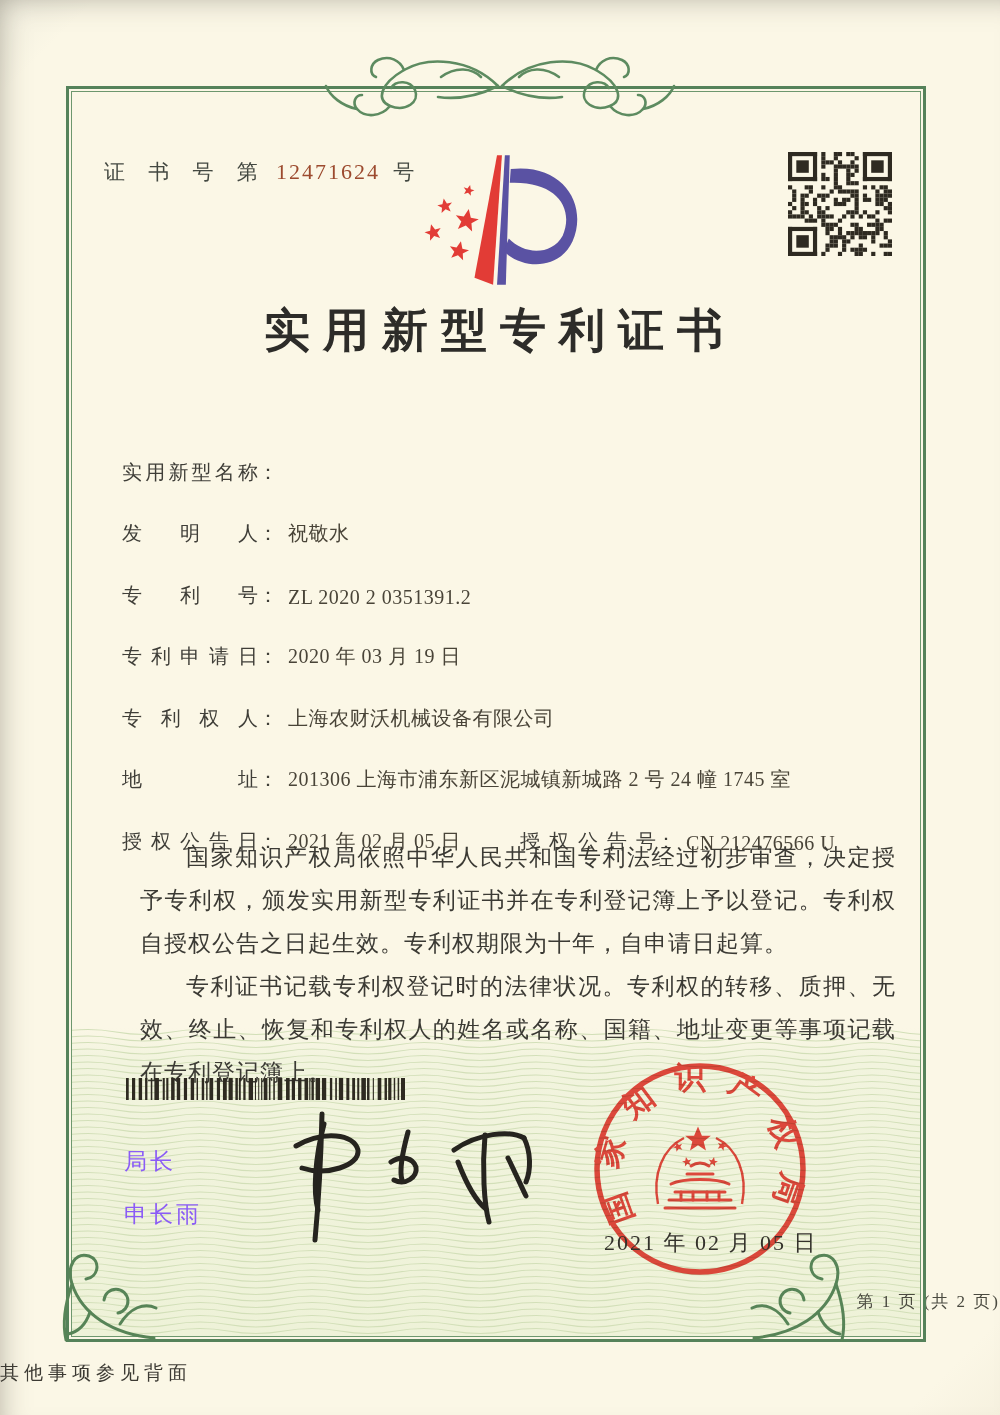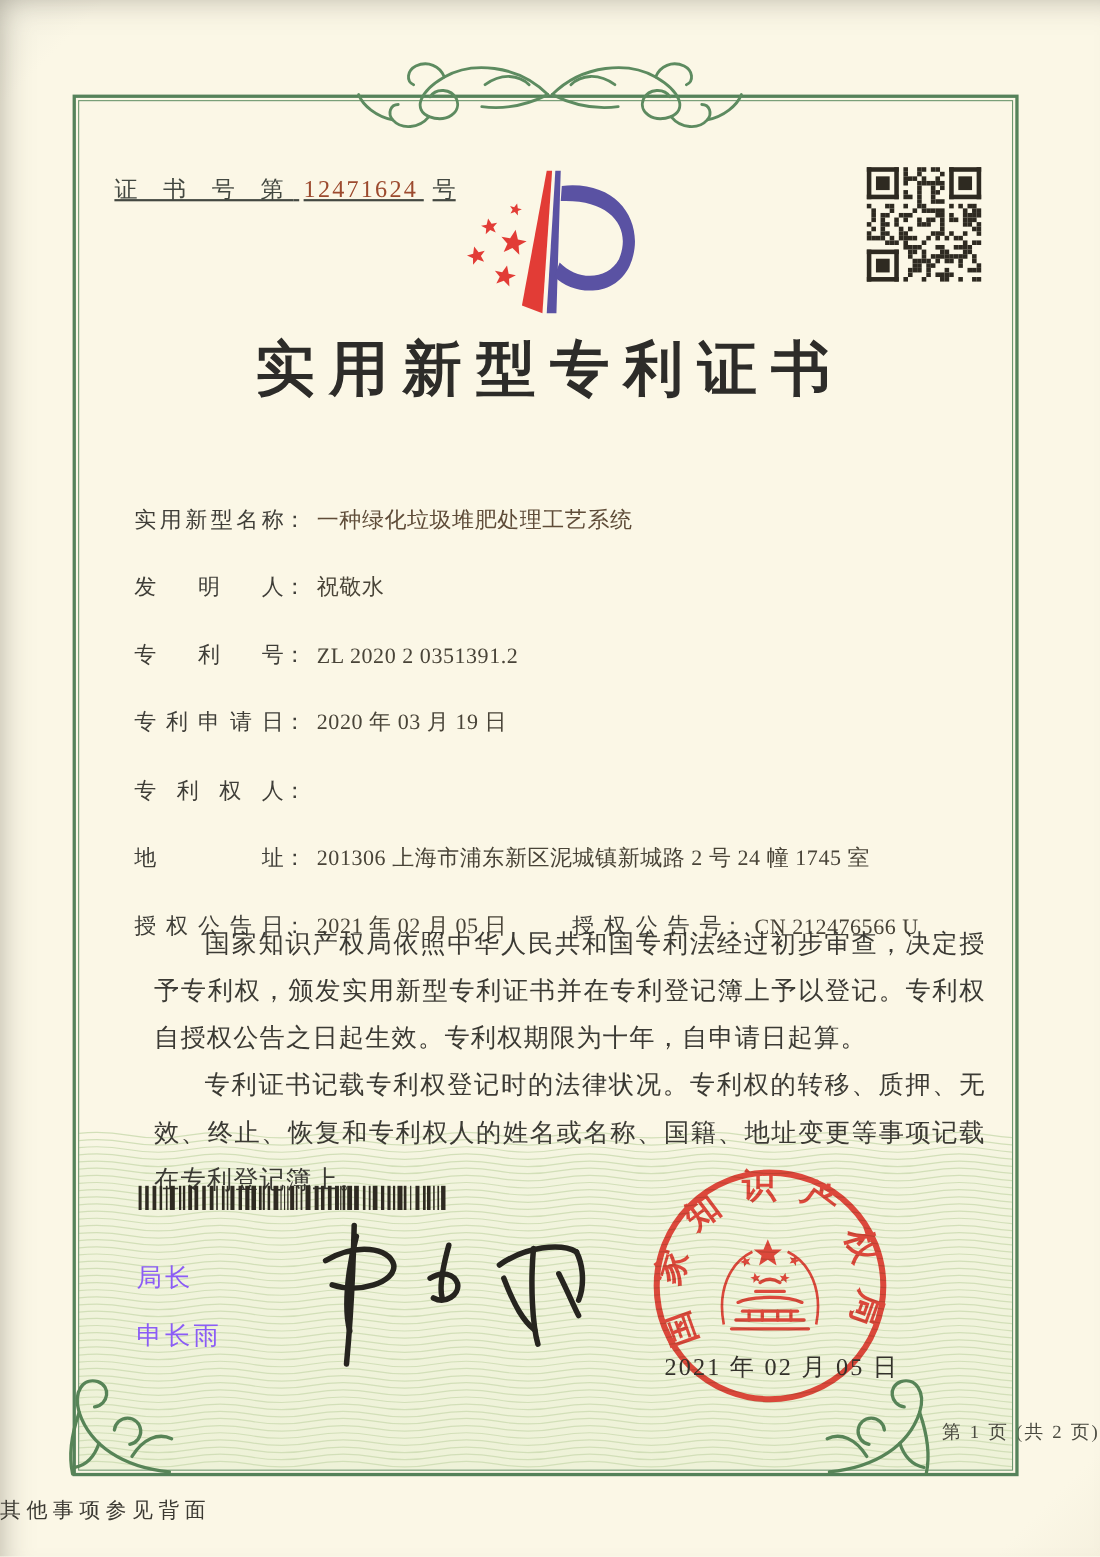--- a/index.html
+++ b/index.html
@@ -13,30 +13,30 @@
     box-shadow:inset 14px 12px 30px -16px rgba(95,92,80,.5);}
   
   .frame{position:absolute;left:66px;top:86px;width:854px;height:1250px;
     border:3px solid #55825a;z-index:6;pointer-events:none;}
   .frame-inner{position:absolute;inset:2px;border:1.5px solid #6d976e;}
   
   .guilloche{position:absolute;left:72px;top:1028px;width:848px;height:308px;z-index:1;
     background:linear-gradient(rgba(244,246,224,0) 0%, #f2f4de 10%, #eef2d8 100%);overflow:hidden;}
   .guilloche svg{display:block;}
   
-  .certno{position:absolute;left:104px;top:158px;z-index:3;font-size:21px;color:#434841;text-decoration:underline;}
+  .certno{position:absolute;left:104px;top:158px;z-index:3;font-size:21px;color:#434841;}
   .certno .pre{letter-spacing:9px;}
   .certno .num{color:#9c4a2e;font-size:22px;letter-spacing:2px;margin-left:4px;}
   .certno .suf{margin-left:8px;}
   
   .logo{position:absolute;left:400px;top:144px;z-index:3;}
   .qr{position:absolute;left:788px;top:152px;z-index:3;}
   
   .title{position:absolute;left:0;right:0;top:300px;z-index:3;text-align:center;
-    font-size:54px;font-weight:700;letter-spacing:13px;color:#2d2c29;}
+    font-size:46px;font-weight:700;letter-spacing:13px;color:#2d2c29;}
   
   .fields{position:absolute;left:122px;top:424px;width:780px;z-index:3;}
   .frow{height:61.5px;display:flex;align-items:flex-end;font-size:20px;color:#403e37;}
   .flabel{display:inline-block;width:136px;text-align:justify;text-align-last:justify;
     color:#3f3e38;flex:0 0 136px;}
   .fcolon{margin-right:10px;color:#3f3e38;}
   .fvalue{letter-spacing:.5px;color:#494438;}
   .fvalue.title-val{color:#5f4c38;}
   .grant .fvalue{width:212px;flex:0 0 212px;}
   .grant .second{margin-left:20px;}
@@ -354,40 +354,40 @@
     <rect x="95.68" y="99.84" width="4.16" height="4.16" fill="#2e2a21"></rect>
     <rect x="99.84" y="99.84" width="4.16" height="4.16" fill="#2e2a21"></rect>
   </svg>
 
 <div class="title">实用新型专利证书</div>
 
 <div class="fields">
   <div class="frow">
     <span class="flabel">实用新型名称</span>
       <span class="fcolon">：</span>
-    <span class="fvalue title-val">一种绿化垃圾堆肥处理工艺系统</span>
   </div>
   <div class="frow">
     <span class="flabel">发明人</span>
       <span class="fcolon">：</span>
     <span class="fvalue">祝敬水</span>
   </div>
   <div class="frow">
     <span class="flabel">专利号</span>
       <span class="fcolon">：</span>
     <span class="fvalue">ZL 2020 2 0351391.2</span>
   </div>
   <div class="frow">
     <span class="flabel">专利申请日</span>
       <span class="fcolon">：</span>
     <span class="fvalue">2020 年 03 月 19 日</span>
   </div>
   <div class="frow">
     <span class="flabel">专利权人</span>
       <span class="fcolon">：</span>
+    <span class="fvalue">上海农财沃机械设备有限公司</span>
   </div>
   <div class="frow">
     <span class="flabel">地址</span>
       <span class="fcolon">：</span>
     <span class="fvalue">201306 上海市浦东新区泥城镇新城路 2 号 24 幢 1745 室</span>
   </div>
   <div class="frow grant">
     <span class="flabel">授权公告日</span>
       <span class="fcolon">：</span>
     <span class="fvalue">2021 年 02 月 05 日</span>

